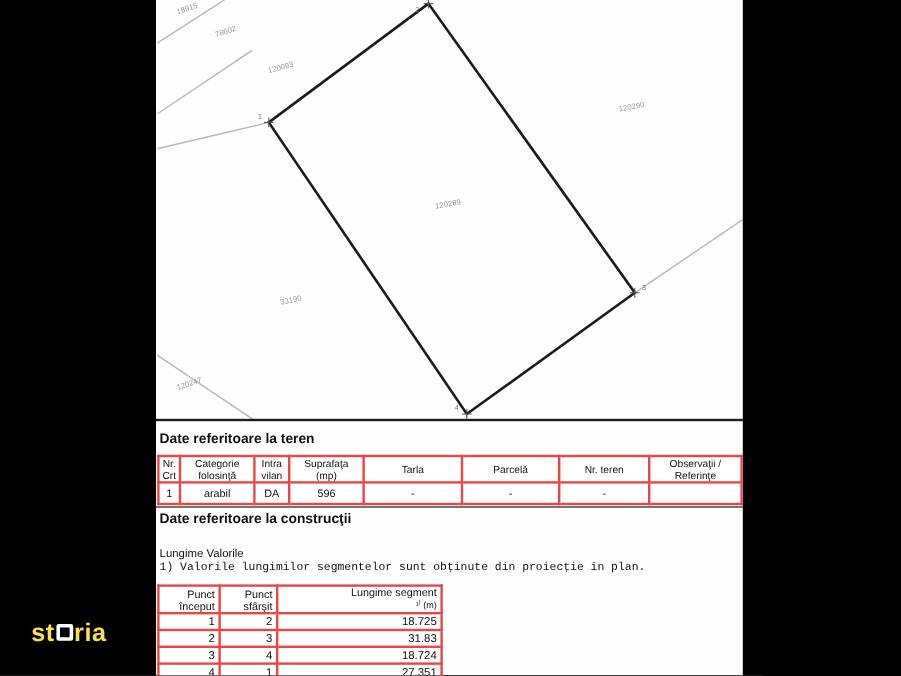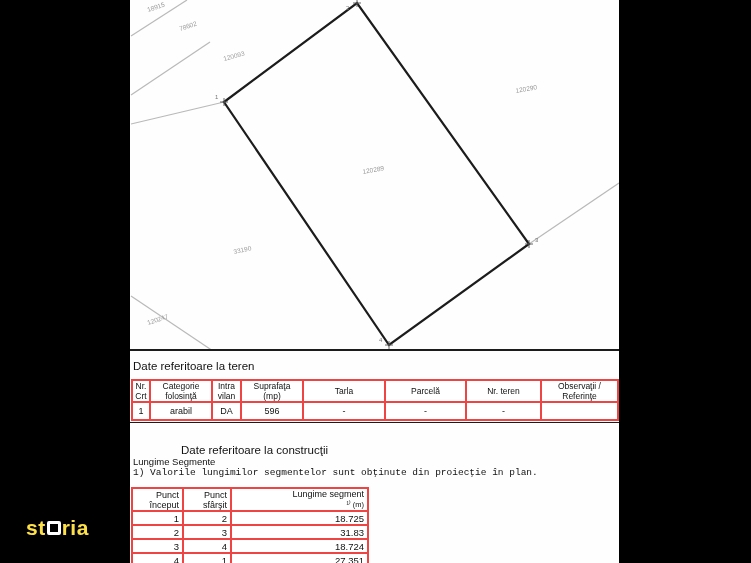--- a/index.html
+++ b/index.html
@@ -2,21 +2,21 @@
 <html><head>
 <meta charset="utf-8">
 <style>
   html,body{margin:0;padding:0;background:#000;}
   #page{
     position:relative;width:751px;height:563px;overflow:hidden;
     background:#000;font-family:"Liberation Sans",sans-serif;color:#111;
   }
   #sheet{position:absolute;left:130px;top:0;width:489px;height:563px;background:#fefefe;}
   .hline{position:absolute;background:#1c1c1c;}
-  .sec-title{position:absolute;font-weight:normal;font-size:11.5px;color:#111;white-space:nowrap;}
+  .sec-title{position:absolute;font-weight:bold;font-size:11.5px;color:#111;white-space:nowrap;}
   .small-note{position:absolute;font-size:9.5px;color:#111;white-space:nowrap;}
   table{border-collapse:collapse;table-layout:fixed;}
   .doc-table{position:absolute;background:#fff;}
   .doc-table td,.doc-table th{
     border:2px solid #ef4444;padding:0;margin:0;overflow:hidden;
     font-family:"Liberation Sans",sans-serif;color:#111;font-weight:normal;
   }
   .teren-table{left:131px;top:379px;width:486px;font-size:9px;}
   .teren-table th{font-size:8.5px;line-height:10px;text-align:center;vertical-align:middle;}
   .teren-table .tiny th, .th-tiny{font-size:6.5px;line-height:7px;}
@@ -128,23 +128,23 @@
       <td>-</td>
       <td>-</td>
       <td>-</td>
       <td></td>
     </tr>
   </tbody>
     </table>
 
   <div class="hline" style="left:130px;top:422px;width:489px;height:1px;"></div>
 
-  <div class="sec-title" style="left:133px;top:444px;margin-left:48px;">Date referitoare la construcţii</div>
+  <div class="sec-title" style="left:133px;top:427px;">Date referitoare la construcţii</div>
 
-  <div class="small-note" style="left:133px;top:456px;">Lungime Segmente</div>
+  <div class="small-note" style="left:133px;top:456px;">Lungime Valorile</div>
   <div class="small-note" style="left:133px;top:467px;font-family:Liberation Mono, monospace;">1) Valorile lungimilor segmentelor sunt obţinute din proiecţie în plan.</div>
 
   <table class="doc-table seg-table">
     <colgroup>
       <col style="width:51px">
         <col style="width:48px">
         <col style="width:137px">
     </colgroup>
     <tbody>
         <tr style="height:21px">

